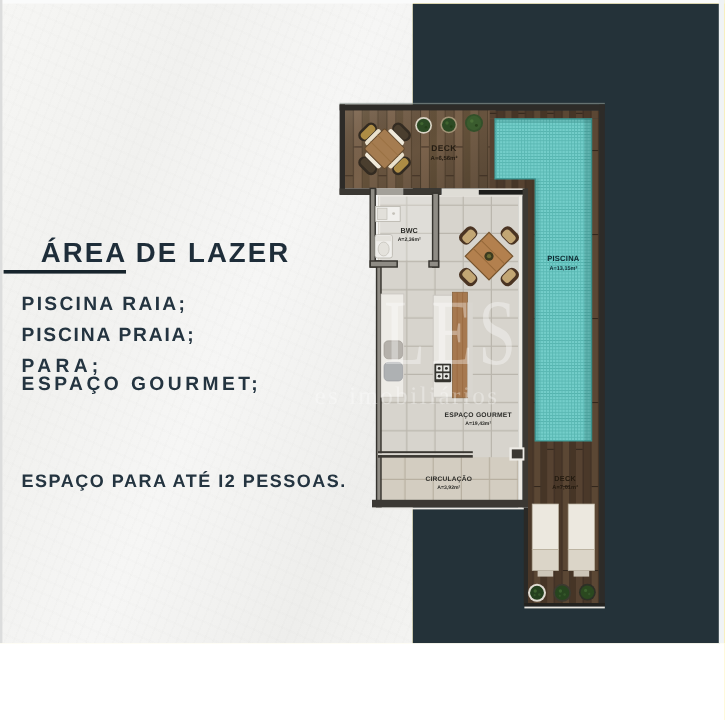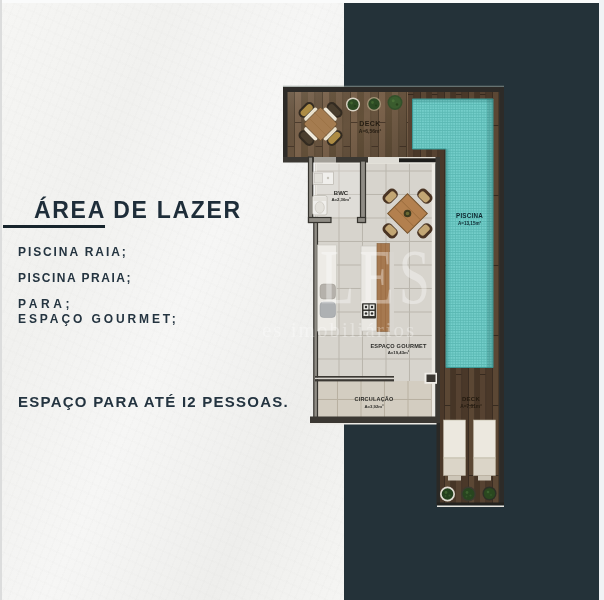--- a/index.html
+++ b/index.html
@@ -1,29 +1,29 @@
 <!DOCTYPE html>
 <html><head>
 <meta charset="utf-8">
 <style>
 html,body{margin:0;padding:0;background:#fff}
-#page{position:relative;width:604px;height:600px;overflow:hidden;background:#fde047;font-family:"Liberation Sans",sans-serif}
+#page{position:relative;width:604px;height:536px;overflow:hidden;background:#fde047;font-family:"Liberation Sans",sans-serif}
 #bgleft{position:absolute;left:0;top:0;width:344px;height:600px;
 background:
  repeating-linear-gradient(112deg, rgba(165,165,162,.028) 0 1.5px, rgba(255,255,255,0) 1.5px 7px),
  repeating-linear-gradient(24deg, rgba(175,175,172,.022) 0 2px, rgba(255,255,255,0) 2px 11px),
  linear-gradient(115deg, #f6f6f4 0%, #f1f1ef 28%, #f6f6f5 52%, #eeeeec 78%, #f5f5f3 100%);
 }
 #bgdark{position:absolute;left:344px;top:3px;width:256px;height:597px;background:#243239}
 #btop{position:absolute;left:0;top:0;width:604px;height:3px;background:#fafbfb}
 #bright{position:absolute;left:599px;top:0;width:5px;height:600px;background:#f0f3f5}
 #bleft{position:absolute;left:0;top:0;width:2px;height:600px;background:#dcdddd}
 #title{position:absolute;left:34px;top:197px;font-size:23px;font-weight:bold;letter-spacing:1.7px;color:#1e2d39;white-space:nowrap}
 #rule{position:absolute;left:3px;top:224.5px;width:102px;height:3.5px;background:#17242c}
-.li{position:absolute;left:18px;font-size:12px;font-weight:bold;letter-spacing:2.1px;color:#243440;white-space:nowrap}
+.li{position:absolute;left:18px;font-size:16px;font-weight:bold;letter-spacing:2.1px;color:#243440;white-space:nowrap}
 </style>
 </head>
 <body>
 <div id="page">
 
 <div id="bgleft"></div>
 
 <div id="bgdark"></div>
 
 <div id="btop"></div>

